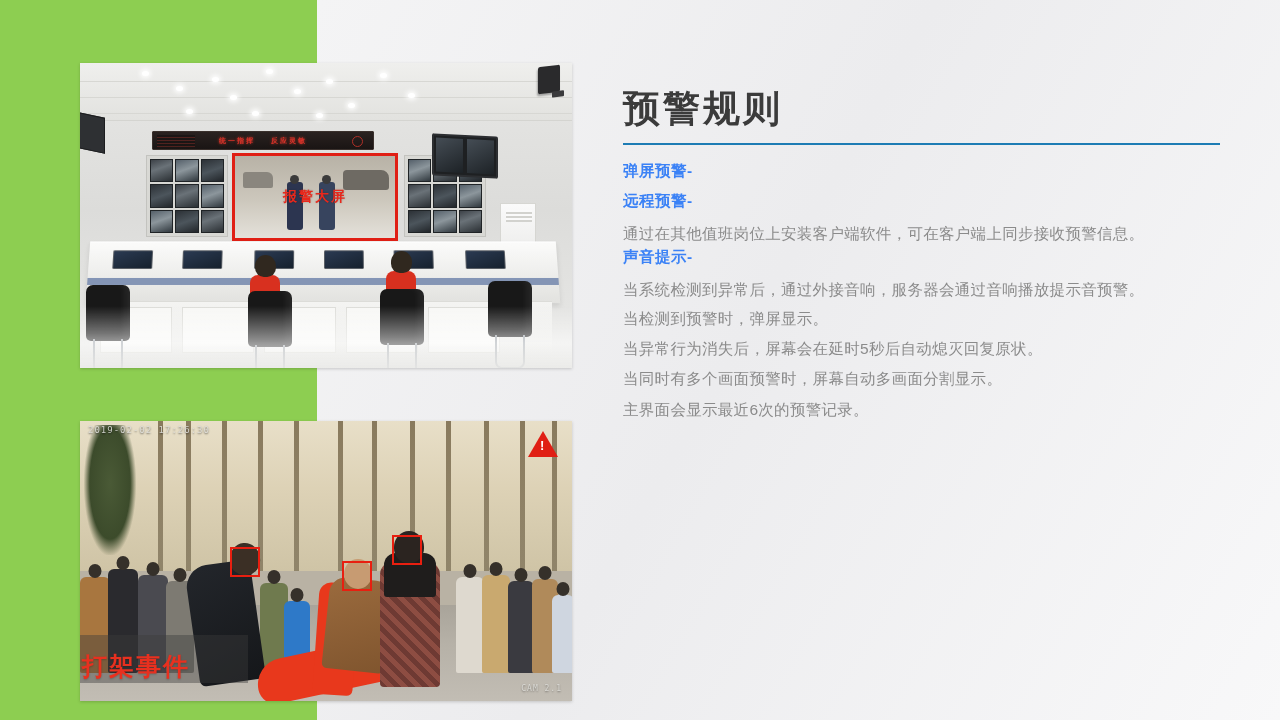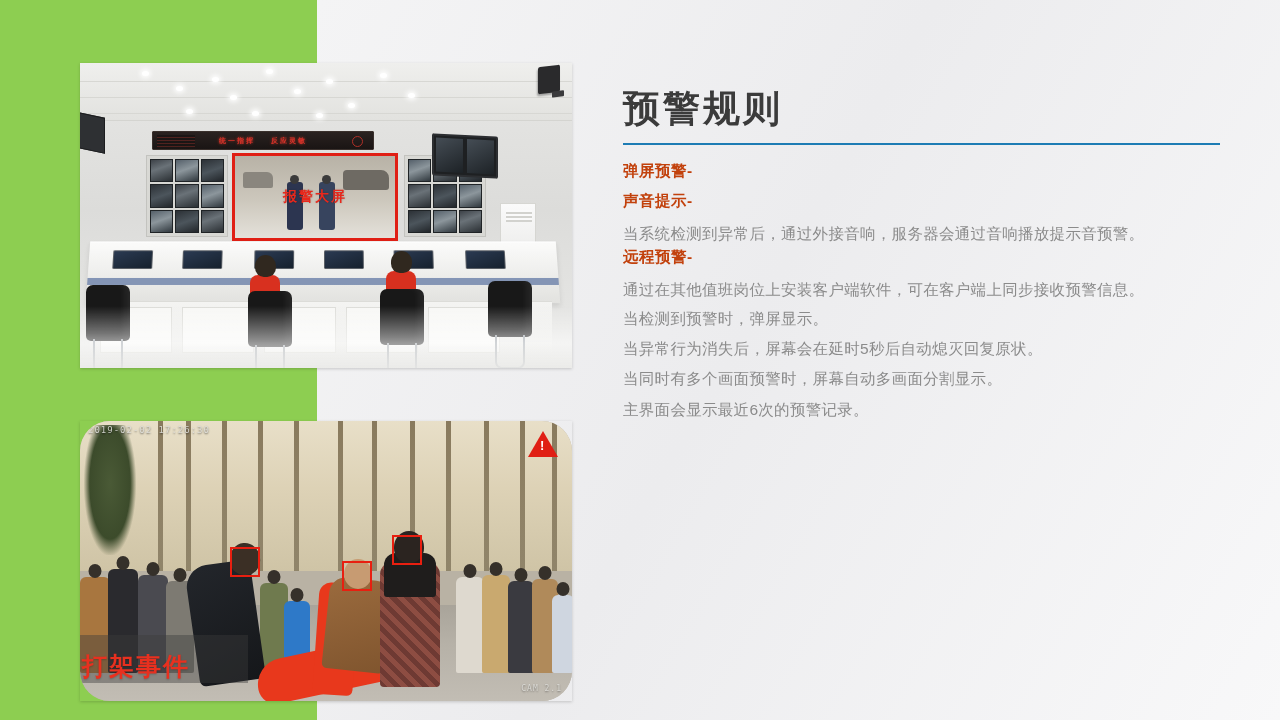--- a/index.html
+++ b/index.html
@@ -177,21 +177,21 @@
   .ac-unit:before{
     content:""; position:absolute; left:5px; top:6px; width:26px; height:12px;
     background:repeating-linear-gradient(0deg,#d2d2ce 0 2px,#fafafa 2px 4px);
   }
   .floor-shine{
     position:absolute; left:0; bottom:0; width:100%; height:62px;
     background:linear-gradient(180deg,rgba(255,255,255,0) 0%,rgba(255,255,255,.55) 60%,rgba(235,235,233,.9) 100%);
   }
 
   
-  .scene{ position:absolute; inset:0; background:#b9b2a4; overflow:hidden;border-radius:30px; }
+  .scene{ position:absolute; inset:0; background:#b9b2a4; overflow:hidden; }
   .sky-trees{
     position:absolute; left:0; top:0; width:100%; height:150px;
     background:linear-gradient(180deg,#e8dfc8 0%,#ddd2b6 45%,#cfc4a6 100%);
   }
   .trunk{
     position:absolute; top:0; width:5px; height:150px;
     background:linear-gradient(180deg,rgba(120,104,74,.85),rgba(92,80,56,.55));
   }
   .conifer{
     position:absolute; left:4px; top:4px; width:52px; height:130px;
@@ -291,21 +291,21 @@
     position:absolute; left:623px; top:88px; width:600px;
   }
   .page-title{
     font-size:37px; font-weight:bold; color:#3b3b3b; letter-spacing:3px;
     line-height:1.15; margin-bottom:12px;
   }
   .title-rule{
     height:2px; background:#1d7cb4; width:597px; margin-bottom:16px;
   }
   .sec-head{
-    color:#c2410c; font-size:15.5px; font-weight:bold; letter-spacing:.5px;
+    color:#3b82f6; font-size:15.5px; font-weight:bold; letter-spacing:.5px;
     margin-top:12px; margin-bottom:9px;
   }
   .sec-head:first-of-type{ margin-top:0; }
   .body-text{
     color:#8b8b8b; font-size:15.5px; line-height:1.72; letter-spacing:.3px;
     max-width:597px;
   }
   .rule-line{
     color:#8b8b8b; font-size:15.5px; line-height:1.95; letter-spacing:.3px;
   }
@@ -504,27 +504,27 @@
 <div class="content">
 
   <div class="page-title">预警规则</div>
   <div class="title-rule"></div>
 
   <div>
     <div class="sec-head">弹屏预警-</div>
   </div>
 
   <div>
+    <div class="sec-head">远程预警-</div>
+    <div class="body-text">通过在其他值班岗位上安装客户端软件，可在客户端上同步接收预警信息。</div>
+  </div>
+
+  <div>
     <div class="sec-head">声音提示-</div>
     <div class="body-text">当系统检测到异常后，通过外接音响，服务器会通过音响播放提示音预警。</div>
-  </div>
-
-  <div>
-    <div class="sec-head">远程预警-</div>
-    <div class="body-text">通过在其他值班岗位上安装客户端软件，可在客户端上同步接收预警信息。</div>
   </div>
 
   <div>
     <div class="rule-line">当检测到预警时，弹屏显示。</div>
     <div class="rule-line">当异常行为消失后，屏幕会在延时5秒后自动熄灭回复原状。</div>
     <div class="rule-line">当同时有多个画面预警时，屏幕自动多画面分割显示。</div>
     <div class="rule-line">主界面会显示最近6次的预警记录。</div>
   </div>
 
 </div>

